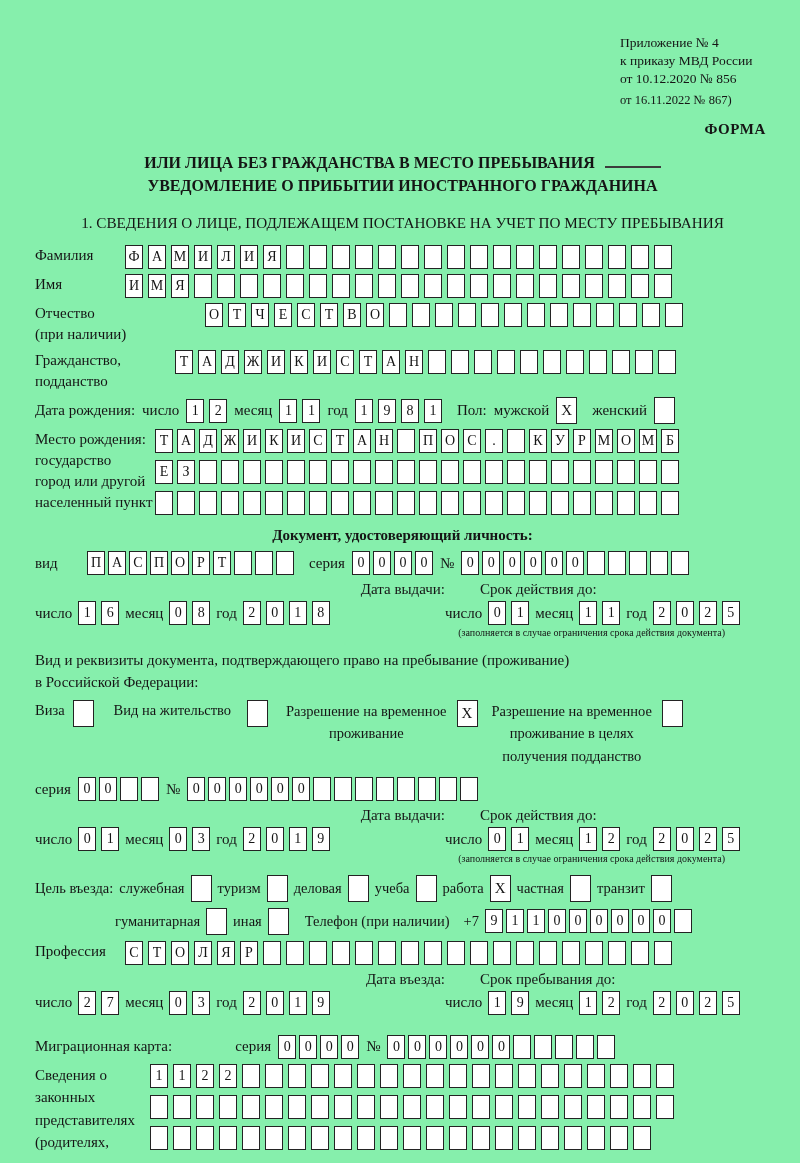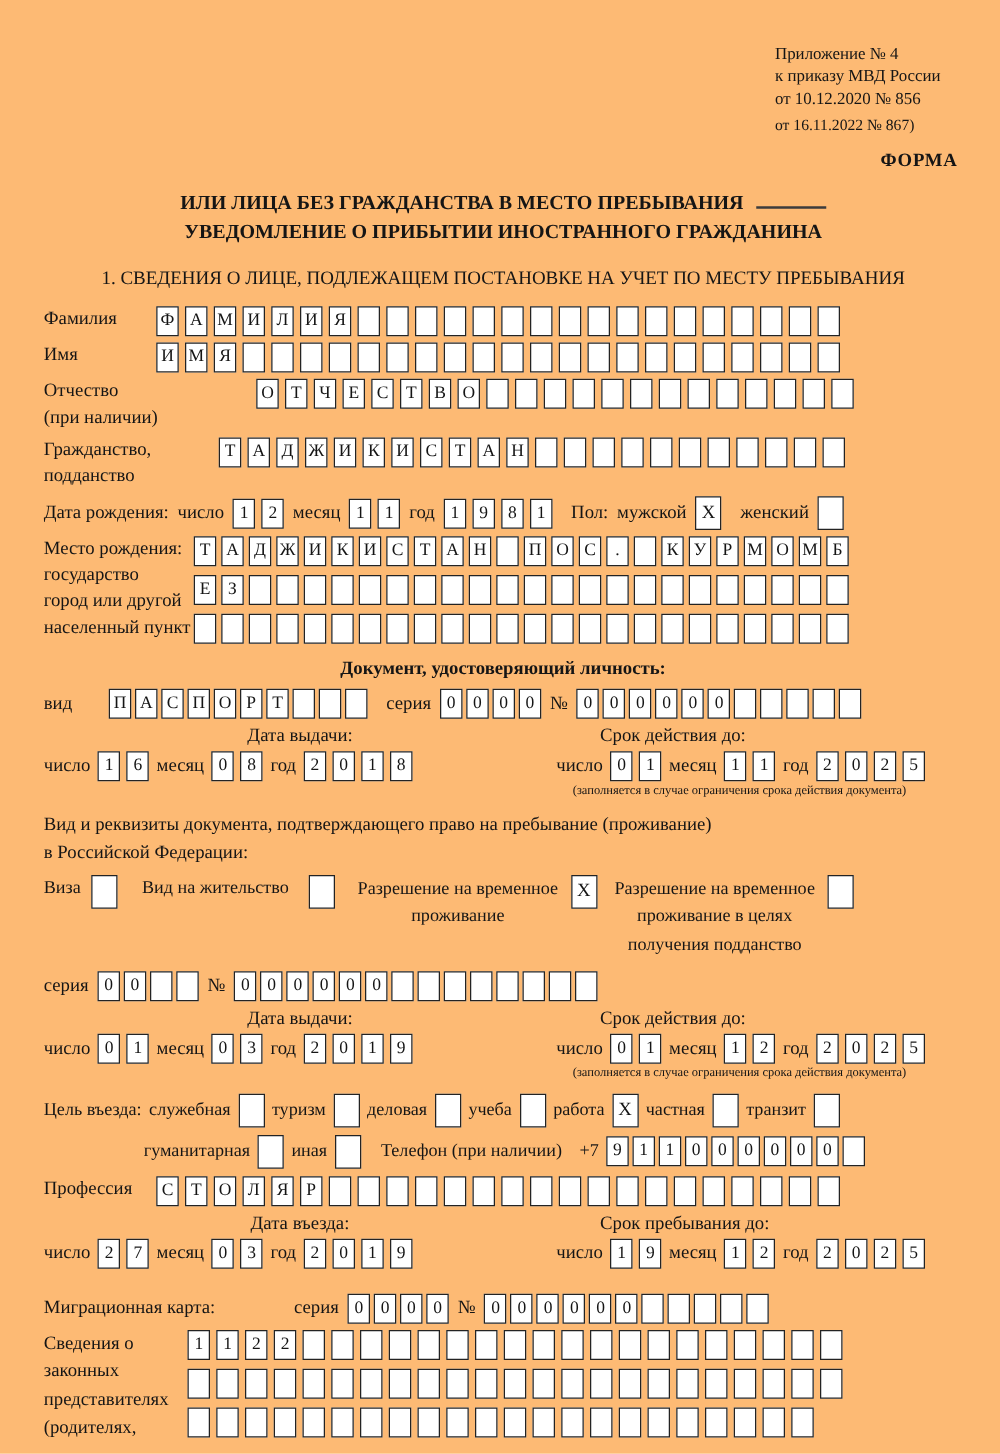--- a/index.html
+++ b/index.html
@@ -1,19 +1,19 @@
 <!DOCTYPE html>
 <html lang="ru"><head>
 <meta charset="utf-8">
 <style>
   *{margin:0;padding:0;box-sizing:border-box}
   html,body{background:#ffffff}
   body{width:800px;height:1163px;overflow:hidden;color:#151515;
        font-family:"Liberation Serif","DejaVu Serif",serif;font-size:15px}
-  .page{width:800px;height:1163px;padding:34px 30px 0 35px;background:#fdba74}
+  .page{width:800px;height:1163px;padding:34px 30px 0 35px;background:#86efac}
 
   .hdr{margin-left:585px;font-size:13.5px;line-height:1.34}
   .hdr-sub{margin-top:4px;font-size:12.5px;line-height:1.32}
   .form-label{margin-top:12px;text-align:right;padding-right:4px;font-weight:bold;font-size:15px;letter-spacing:.6px}
 
   .title{margin-top:13px;text-align:center;font-weight:bold;font-size:16px;line-height:1.45}
   .blank-line{display:inline-block;width:56px;border-bottom:2px solid #3c3c3c;margin-left:10px}
   .sec-h{margin-top:17px;text-align:center;font-weight:normal;font-size:15.2px}
 
   .formbody{margin-top:13px}
@@ -28,21 +28,21 @@
   .g4{gap:4px}
   .cell{flex:none;width:18px;height:24px;border:1.6px solid #232323;background:#fff;
         display:flex;align-items:center;justify-content:center;font-size:14px;line-height:1}
   .cb{width:21px;height:27px;font-size:15px}
 
   .stack .cells{display:flex;margin-bottom:7px}
 
   .doc-h{text-align:center;font-weight:bold;font-size:15px;margin:3px 0 7px}
 
   .dheads{display:flex;font-size:15px;margin-bottom:3px;line-height:1.2}
-  .dh-l{width:410px;text-align:center}
+  .dh-l{width:410px;text-align:right}
   .dh-r{padding-left:35px}
   .drow{display:flex;align-items:center;margin-bottom:2px}
   .dhalf{display:flex;align-items:center;column-gap:6px;width:410px}
   .dhalf2{display:flex;align-items:center;column-gap:6px}
   .note-r{text-align:right;padding-right:45px;font-size:10px;margin:2px 0 9px;line-height:1.25}
 
   .para{font-size:15px;line-height:1.5;margin-bottom:4px}
   .rp-row{display:flex;align-items:flex-start;margin:6px 0 10px;font-size:14.5px;line-height:1.5}
   .rp-col{text-align:center;line-height:1.55}
   .ml8{margin-left:8px}.ml10{margin-left:10px}.ml14{margin-left:14px}.ml16{margin-left:16px}

